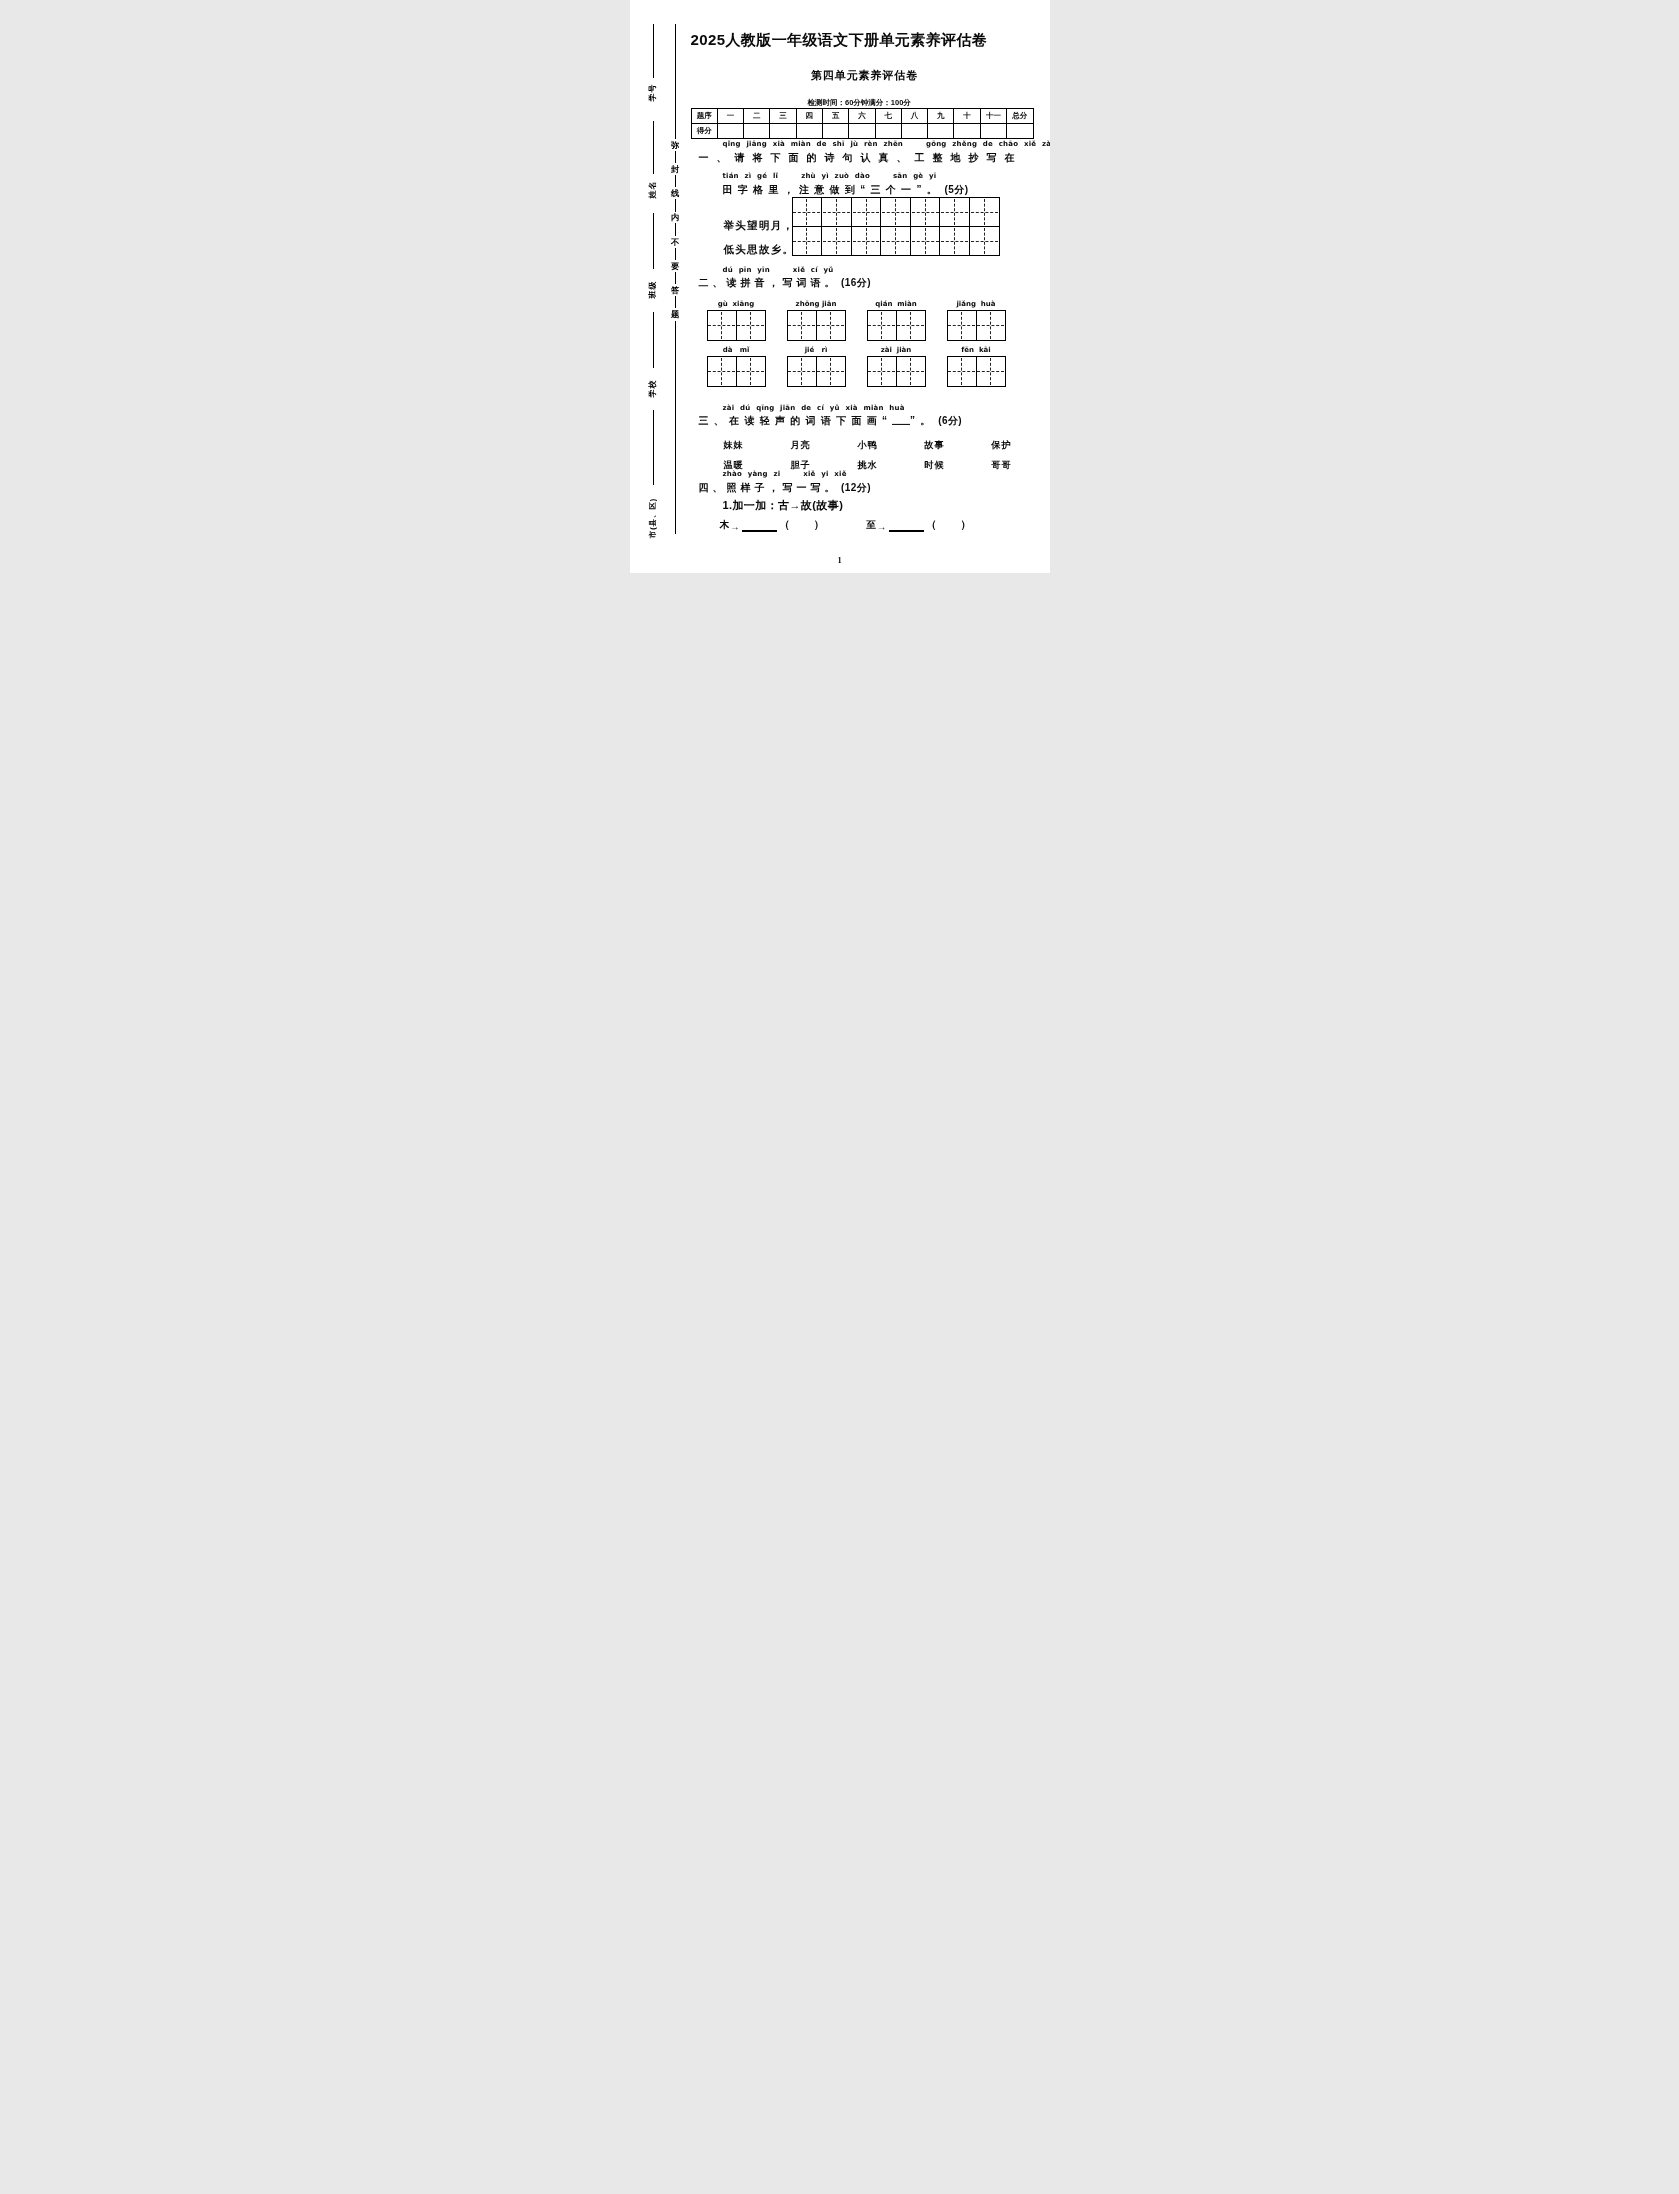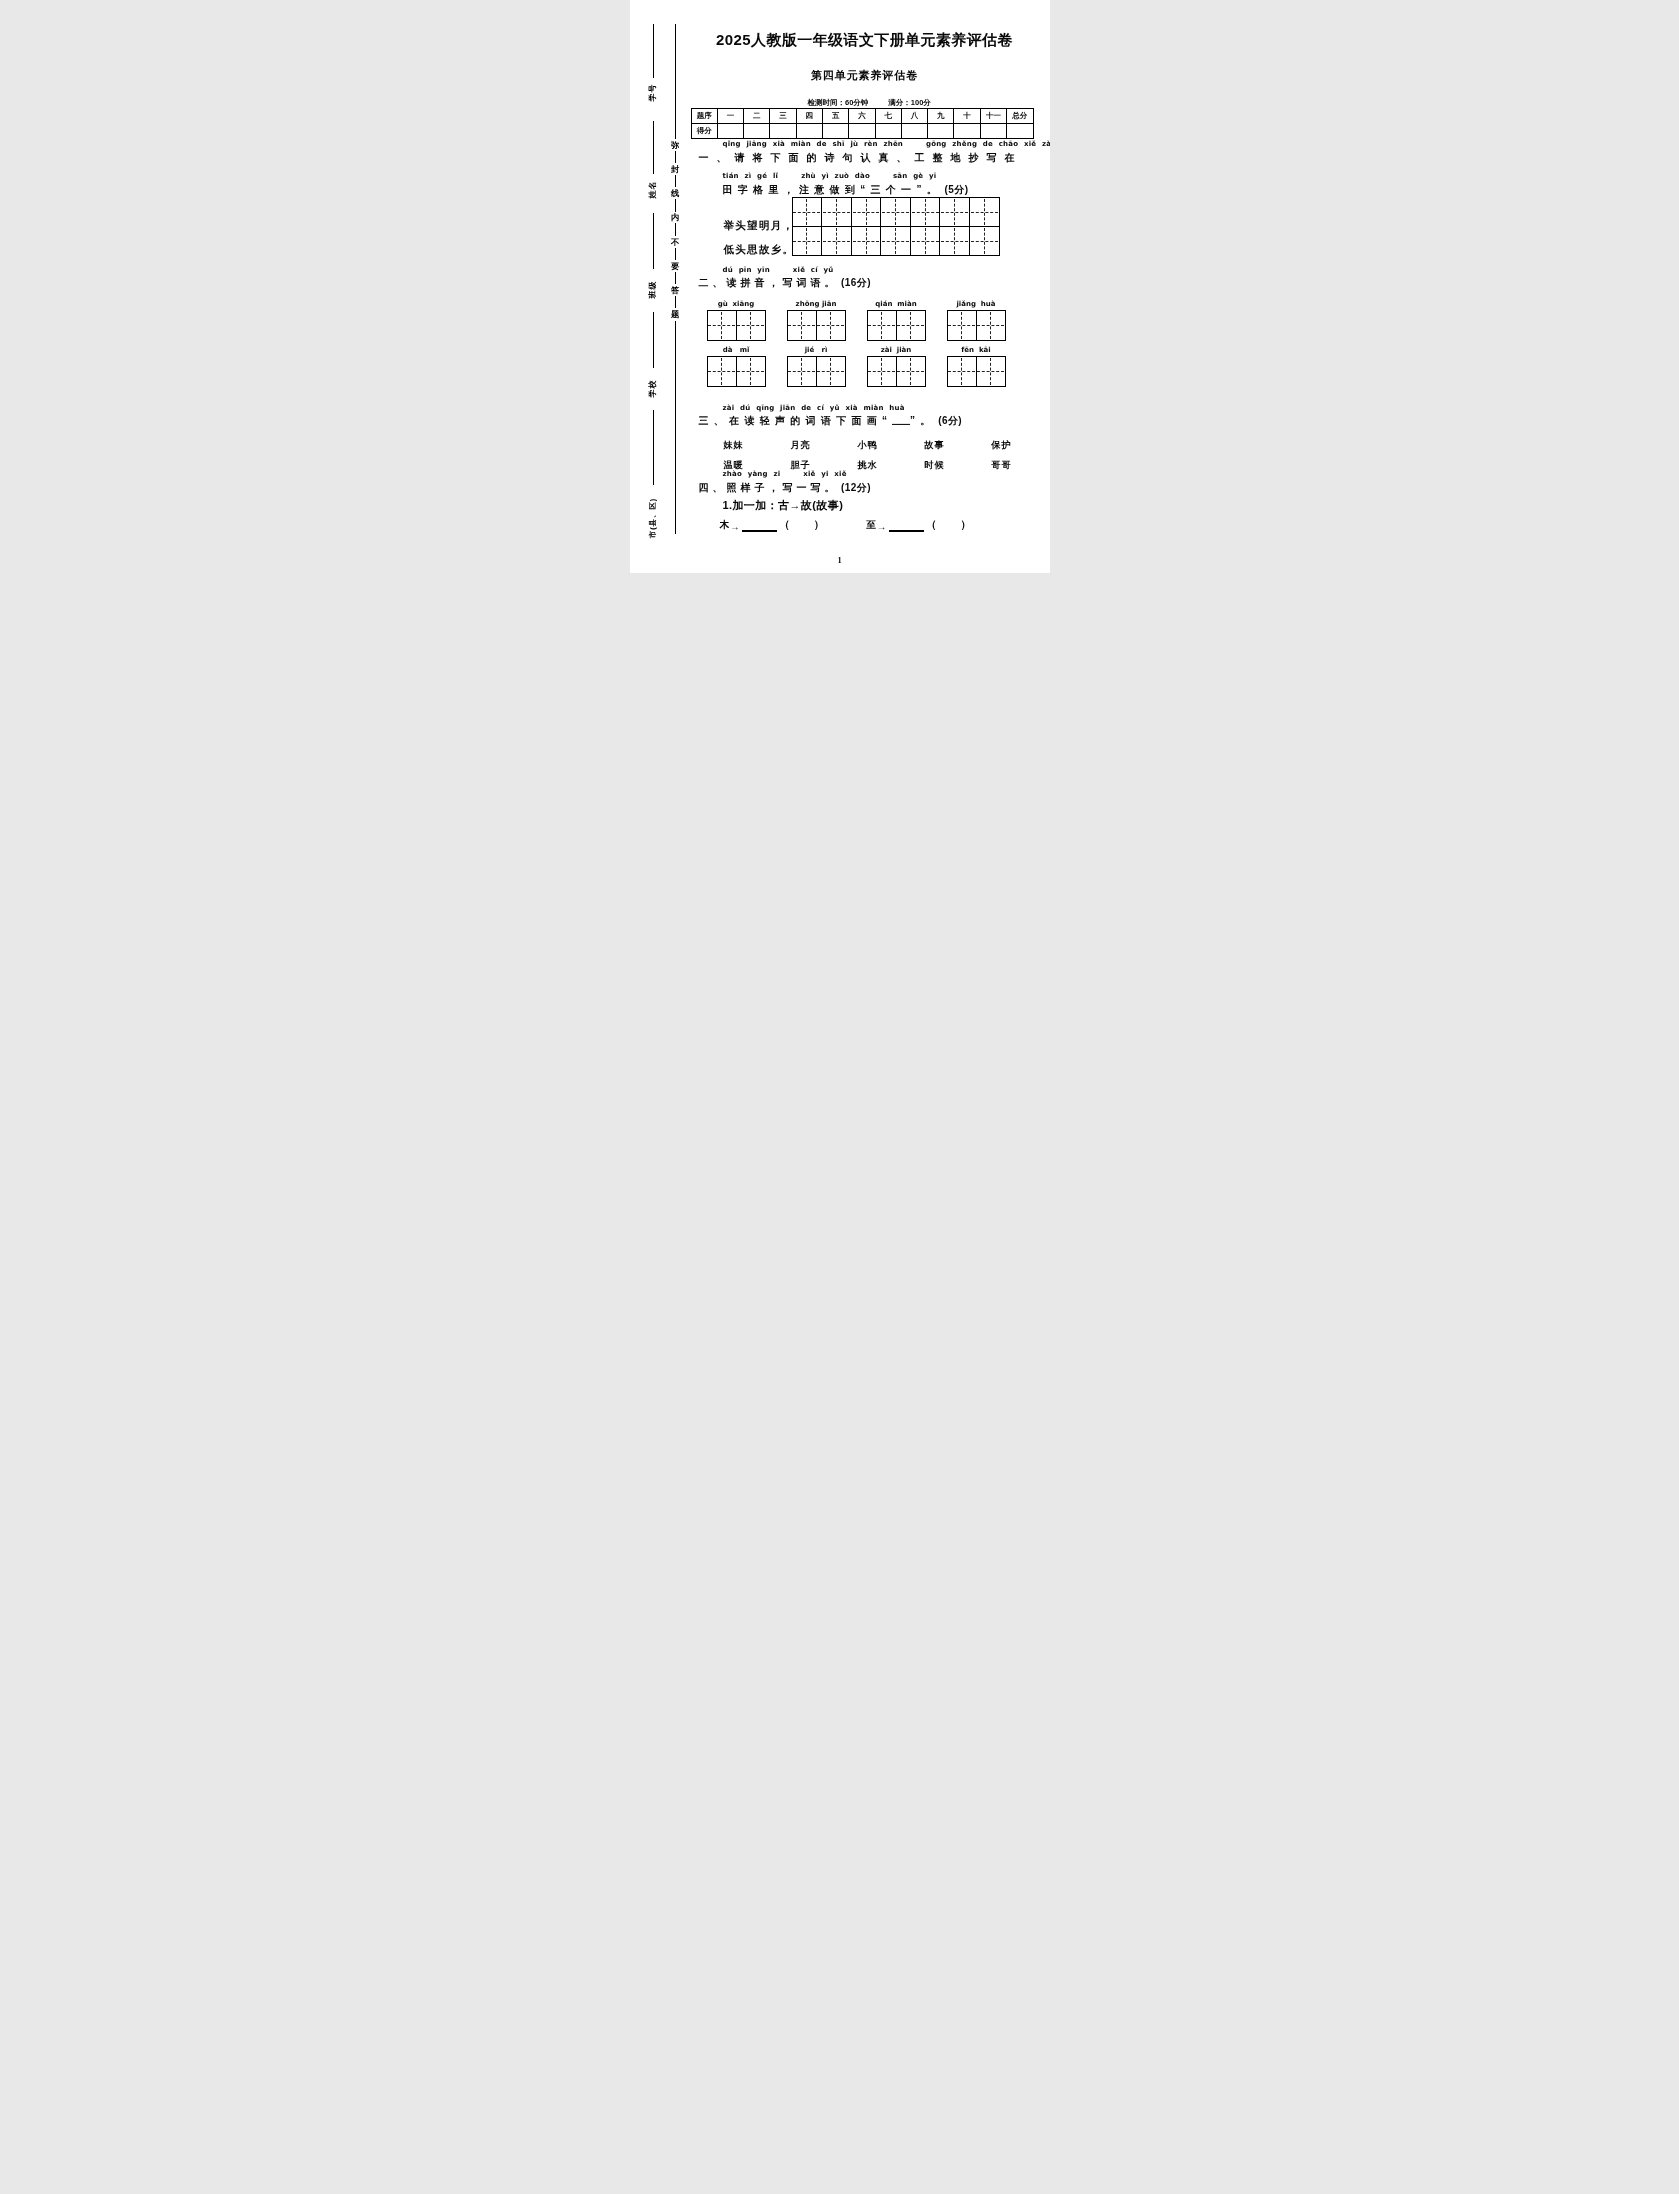--- a/index.html
+++ b/index.html
@@ -10,25 +10,25 @@
   }
   
   .side-col1{position:absolute;left:16.7px;top:24px;width:14px;display:flex;flex-direction:column;align-items:center;}
   .vline{width:1.3px;background:#000;}
   .side-field{display:flex;align-items:center;justify-content:center;width:14px;}
   .side-field span{transform:rotate(-90deg);white-space:nowrap;font-weight:700;font-size:8px;letter-spacing:0.9px;color:#000;}
   .side-col2{position:absolute;left:40px;top:24px;width:11.4px;display:flex;flex-direction:column;align-items:center;}
   .seal-char{font-size:8.3px;font-weight:700;line-height:1;margin:1.8px 0 0 0;color:#000;}
   .seal-dash{width:1.3px;height:12.3px;background:#000;margin-top:1.8px;}
   
-  .title{position:absolute;left:61px;top:31px;width:348px;text-align:center;
+  .title{position:absolute;left:61px;top:31px;width:348px;text-align:left;
     font-size:15px;font-weight:900;letter-spacing:0.4px;}
   .subtitle{position:absolute;left:61px;top:68px;width:348px;text-align:center;
     font-size:11px;font-weight:800;letter-spacing:0.9px;}
-  .info-line{position:absolute;left:178px;top:98px;display:flex;gap:20px;
+  .info-line{position:absolute;left:178px;top:98px;display:flex;
     font-size:7.5px;font-weight:800;}
   
   .score-table{position:absolute;left:61px;top:108px;width:343px;height:29px;
     border-collapse:collapse;table-layout:fixed;}
   .score-table td{border:0.9px solid #000;text-align:center;font-size:7.5px;font-weight:700;
     height:14px;padding:0;}
   .score-table{border:1.3px solid #000;}
   
   .py{position:absolute;white-space:pre;font-family:"DejaVu Sans",sans-serif;
     font-size:7px;font-weight:700;word-spacing:3.1px;letter-spacing:0.2px;}

